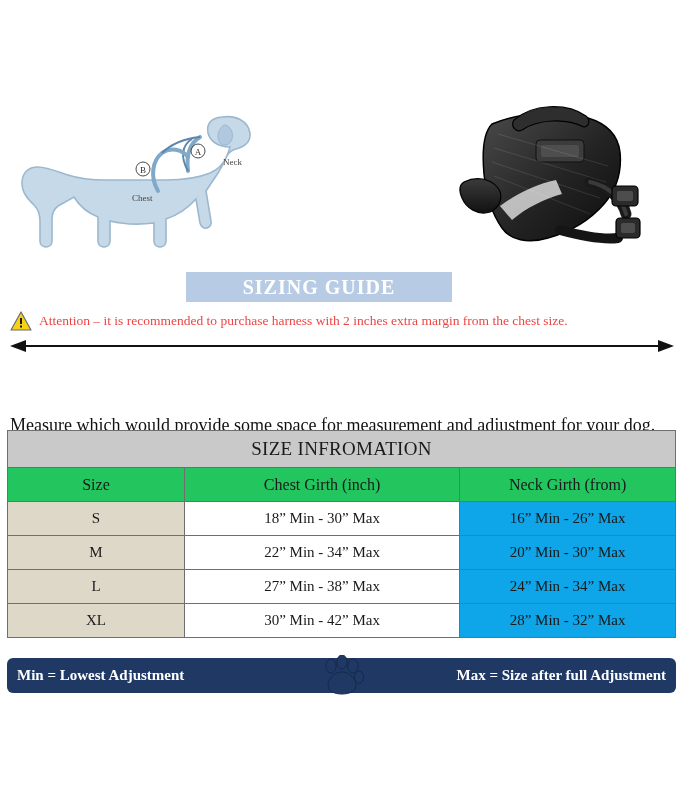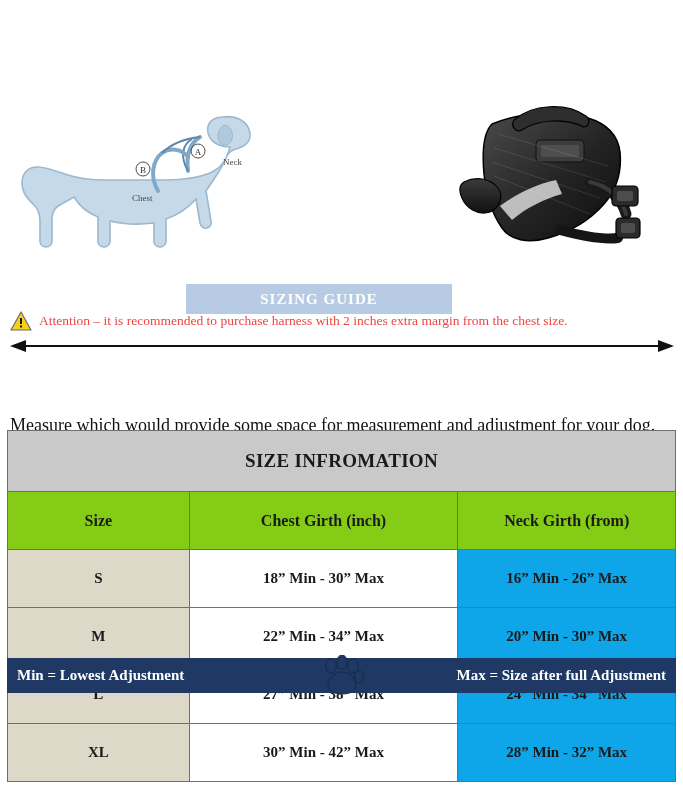--- a/index.html
+++ b/index.html
@@ -44,27 +44,26 @@
 
   
   .sizing-banner {
     position: absolute;
     left: 186px;
     top: 272px;
     width: 266px;
     height: 30px;
     background: #b7cce4;
     color: #ffffff;
-    font-size: 15px;
+    font-size: 20px;
     letter-spacing: 1px;
     display: flex;
     align-items: center;
     justify-content: center;
     font-weight: bold;
-    margin-top: 12px;
   }
 
   
   .attention-row {
     position: absolute;
     left: 10px;
     top: 311px;
     width: 665px;
     display: flex;
     align-items: center;
@@ -106,33 +105,33 @@
     position: absolute;
     left: 7px;
     top: 430px;
     width: 669px;
     border-collapse: collapse;
     font-size: 15px;
   }
   table.size-table td, table.size-table th {
     border: 1px solid #6f6f6f;
     text-align: center;
-    padding: 12px;
+    padding: 0;
     height: 33px;
-    font-weight: bold;
+    font-weight: normal;
   }
   .tbl-title {
     background: #c9c9c9;
     font-size: 19px;
     letter-spacing: .3px;
     height: 36px !important;
     font-family: "Liberation Serif", serif;
   }
   .tbl-head td {
-    background: #84cc16;
+    background: #22c55e;
     font-size: 16px;
   }
   .col-size { width: 177px; background: #ddd8c8; }
   .col-chest { width: 276px; background: #ffffff; }
   .col-neck { width: 216px; background: #0ea5e9; }
 
   
   .footer-bar {
     position: absolute;
     left: 7px;
@@ -141,20 +140,21 @@
     height: 35px;
     background: #1f3864;
     color: #ffffff;
     display: flex;
     align-items: center;
     justify-content: space-between;
     padding: 0 10px;
     box-sizing: border-box;
     font-size: 15px;
     font-weight: bold;
+    border-radius: 6px;
   }
   .paw-wrap {
     position: absolute;
     left: 50%;
     top: 655px;
     transform: translateX(-50%);
     width: 46px;
     height: 42px;
   }
 </style>

